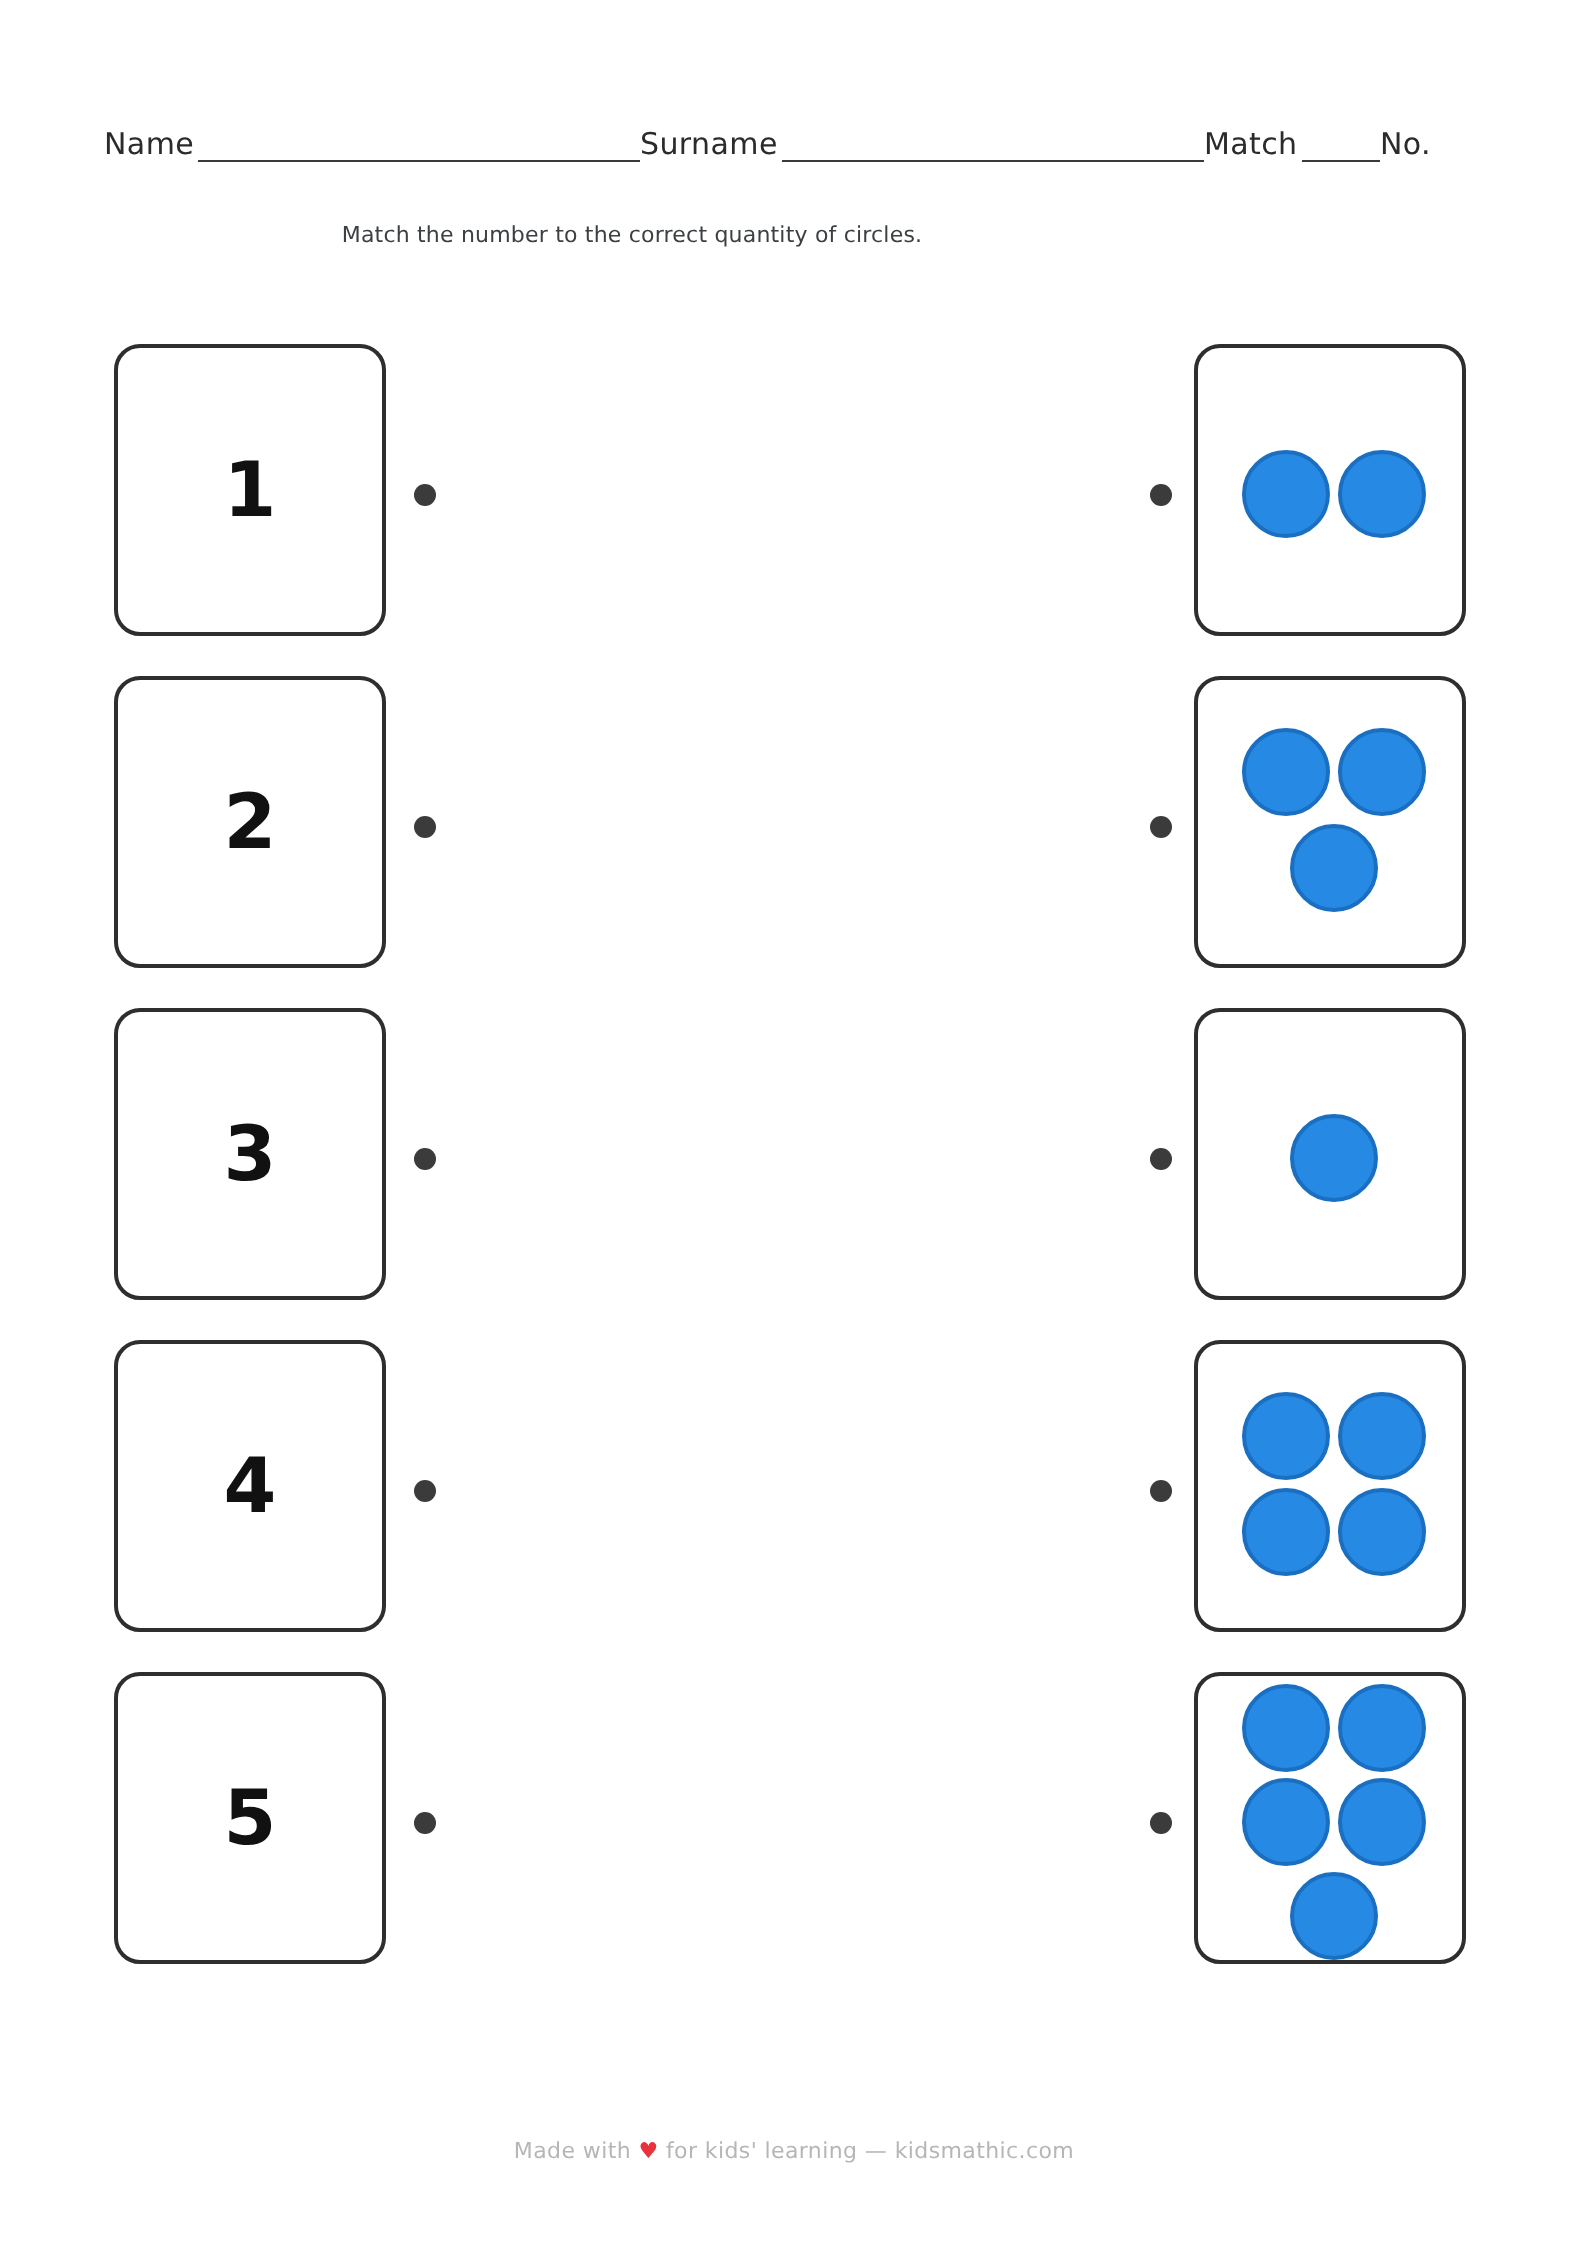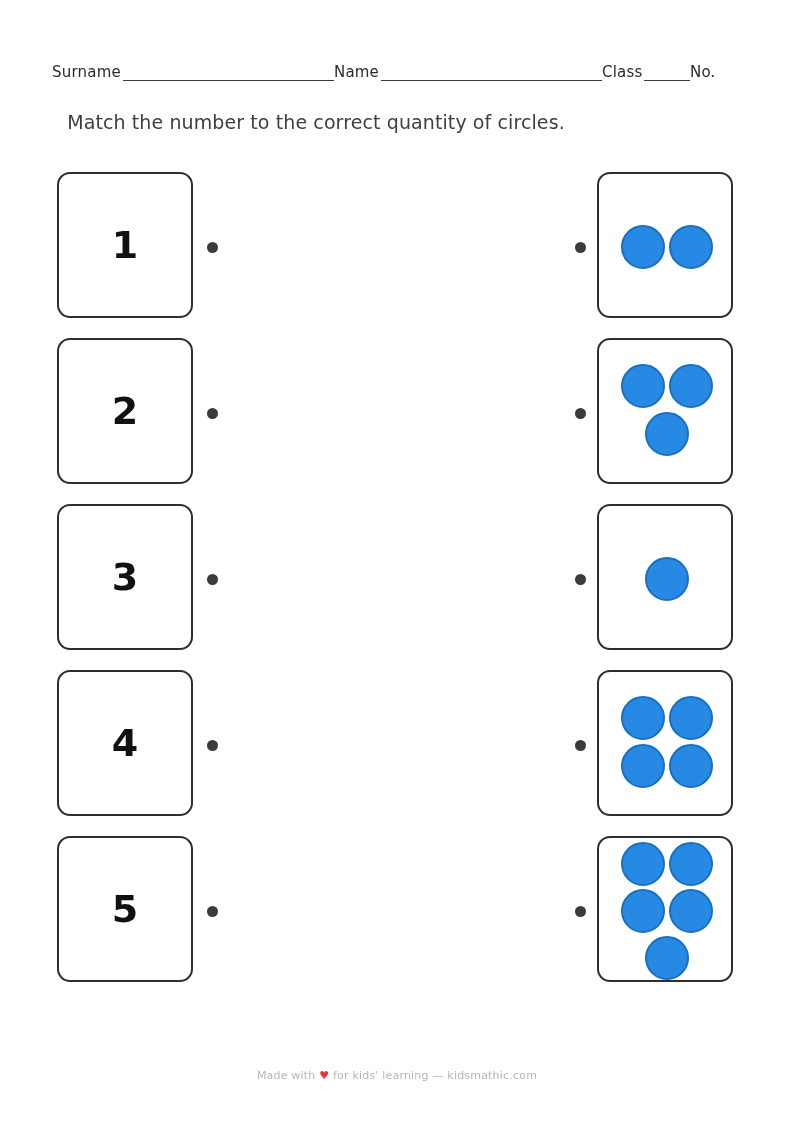--- a/index.html
+++ b/index.html
@@ -49,21 +49,21 @@
   .hdr-field.no     { flex: 1; gap: 48px; }
   .hdr-field.no     .hdr-rule { flex: 1; }
 
   
   .instruction {
     position: absolute;
     left: 0;
     top: 111px;
     width: 632px;
     text-align: center;
-    font-size: 19px;
+    font-size: 11px;
     color: #3c4043;
     letter-spacing: 0.1px;
   }
 
   
   .board {
     position: absolute;
     left: 0;
     top: 172px;
     width: 794px;
@@ -142,30 +142,30 @@
     font-size: 11px;
     color: #b6b6b6;
     letter-spacing: 0.2px;
   }
   .heart { color: #e8323c; }
 </style>
 </head>
 <body>
 
 <div class="header-row">
+  <div class="hdr-field name">
+    <span class="hdr-label">Name</span>
+    <span class="hdr-rule"></span>
+  </div>
   <div class="hdr-field surname">
     <span class="hdr-label">Surname</span>
     <span class="hdr-rule"></span>
   </div>
-  <div class="hdr-field name">
-    <span class="hdr-label">Name</span>
-    <span class="hdr-rule"></span>
-  </div>
   <div class="hdr-field cls">
-    <span class="hdr-label">Class</span>
+    <span class="hdr-label">Match</span>
     <span class="hdr-rule"></span>
   </div>
   <div class="hdr-field no">
     <span class="hdr-label">No.</span>
     <span class="hdr-rule"></span>
   </div>
 </div>
 
 <div class="instruction">Match the number to the correct quantity of circles.</div>
 

